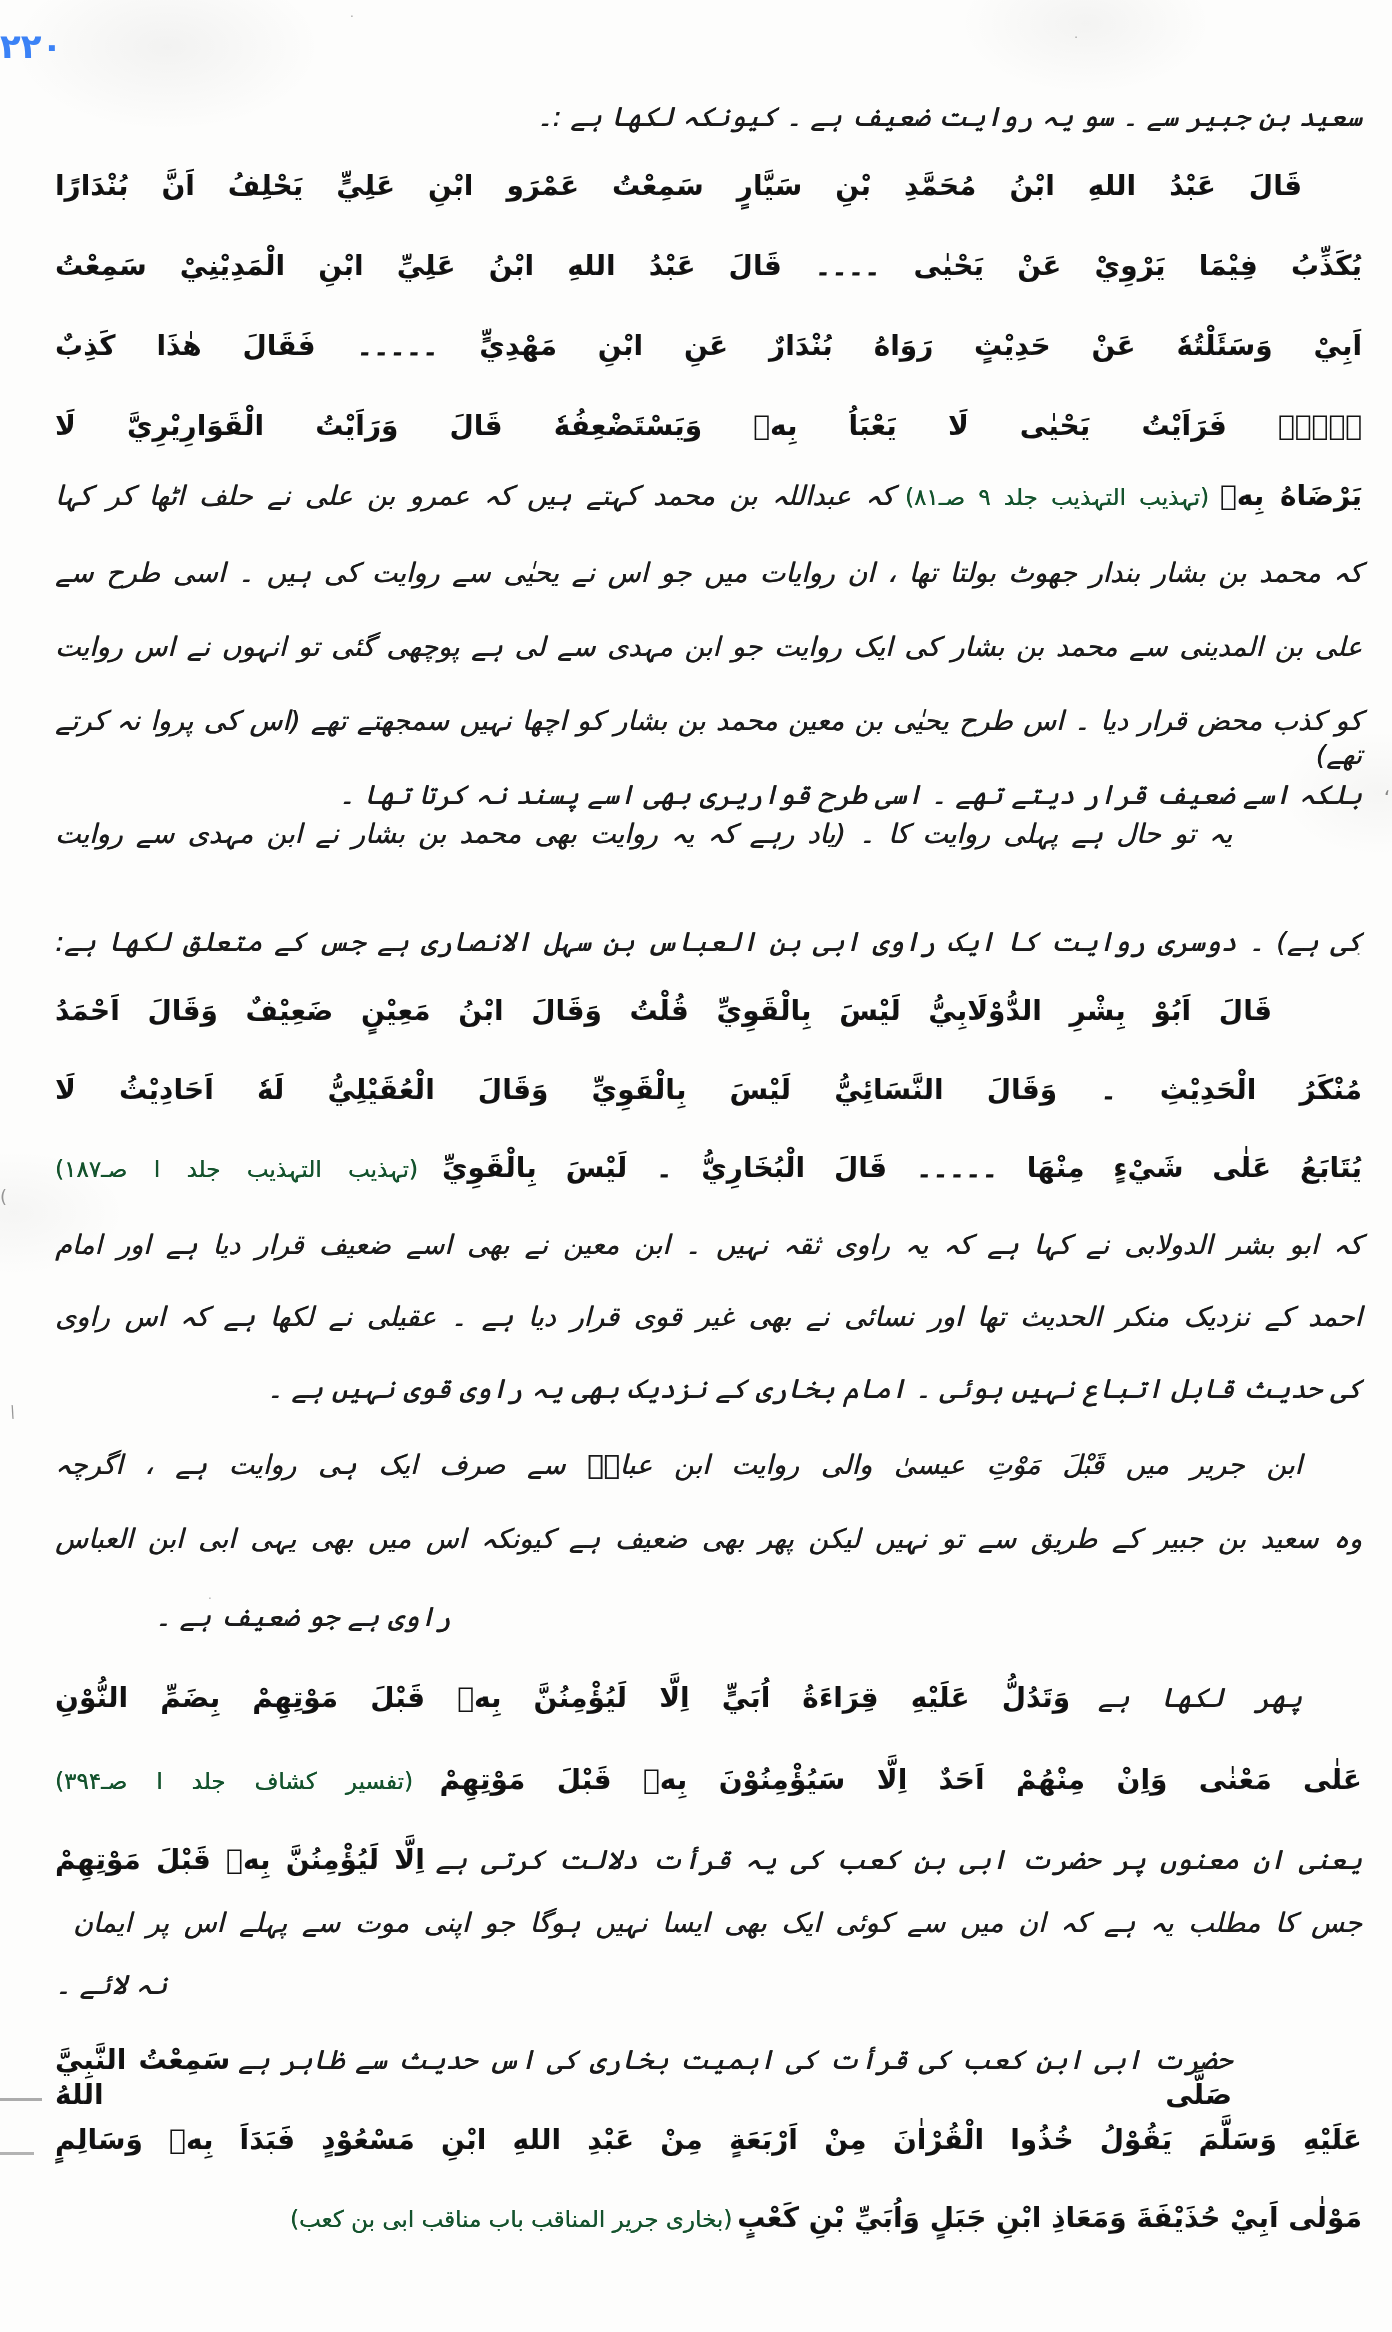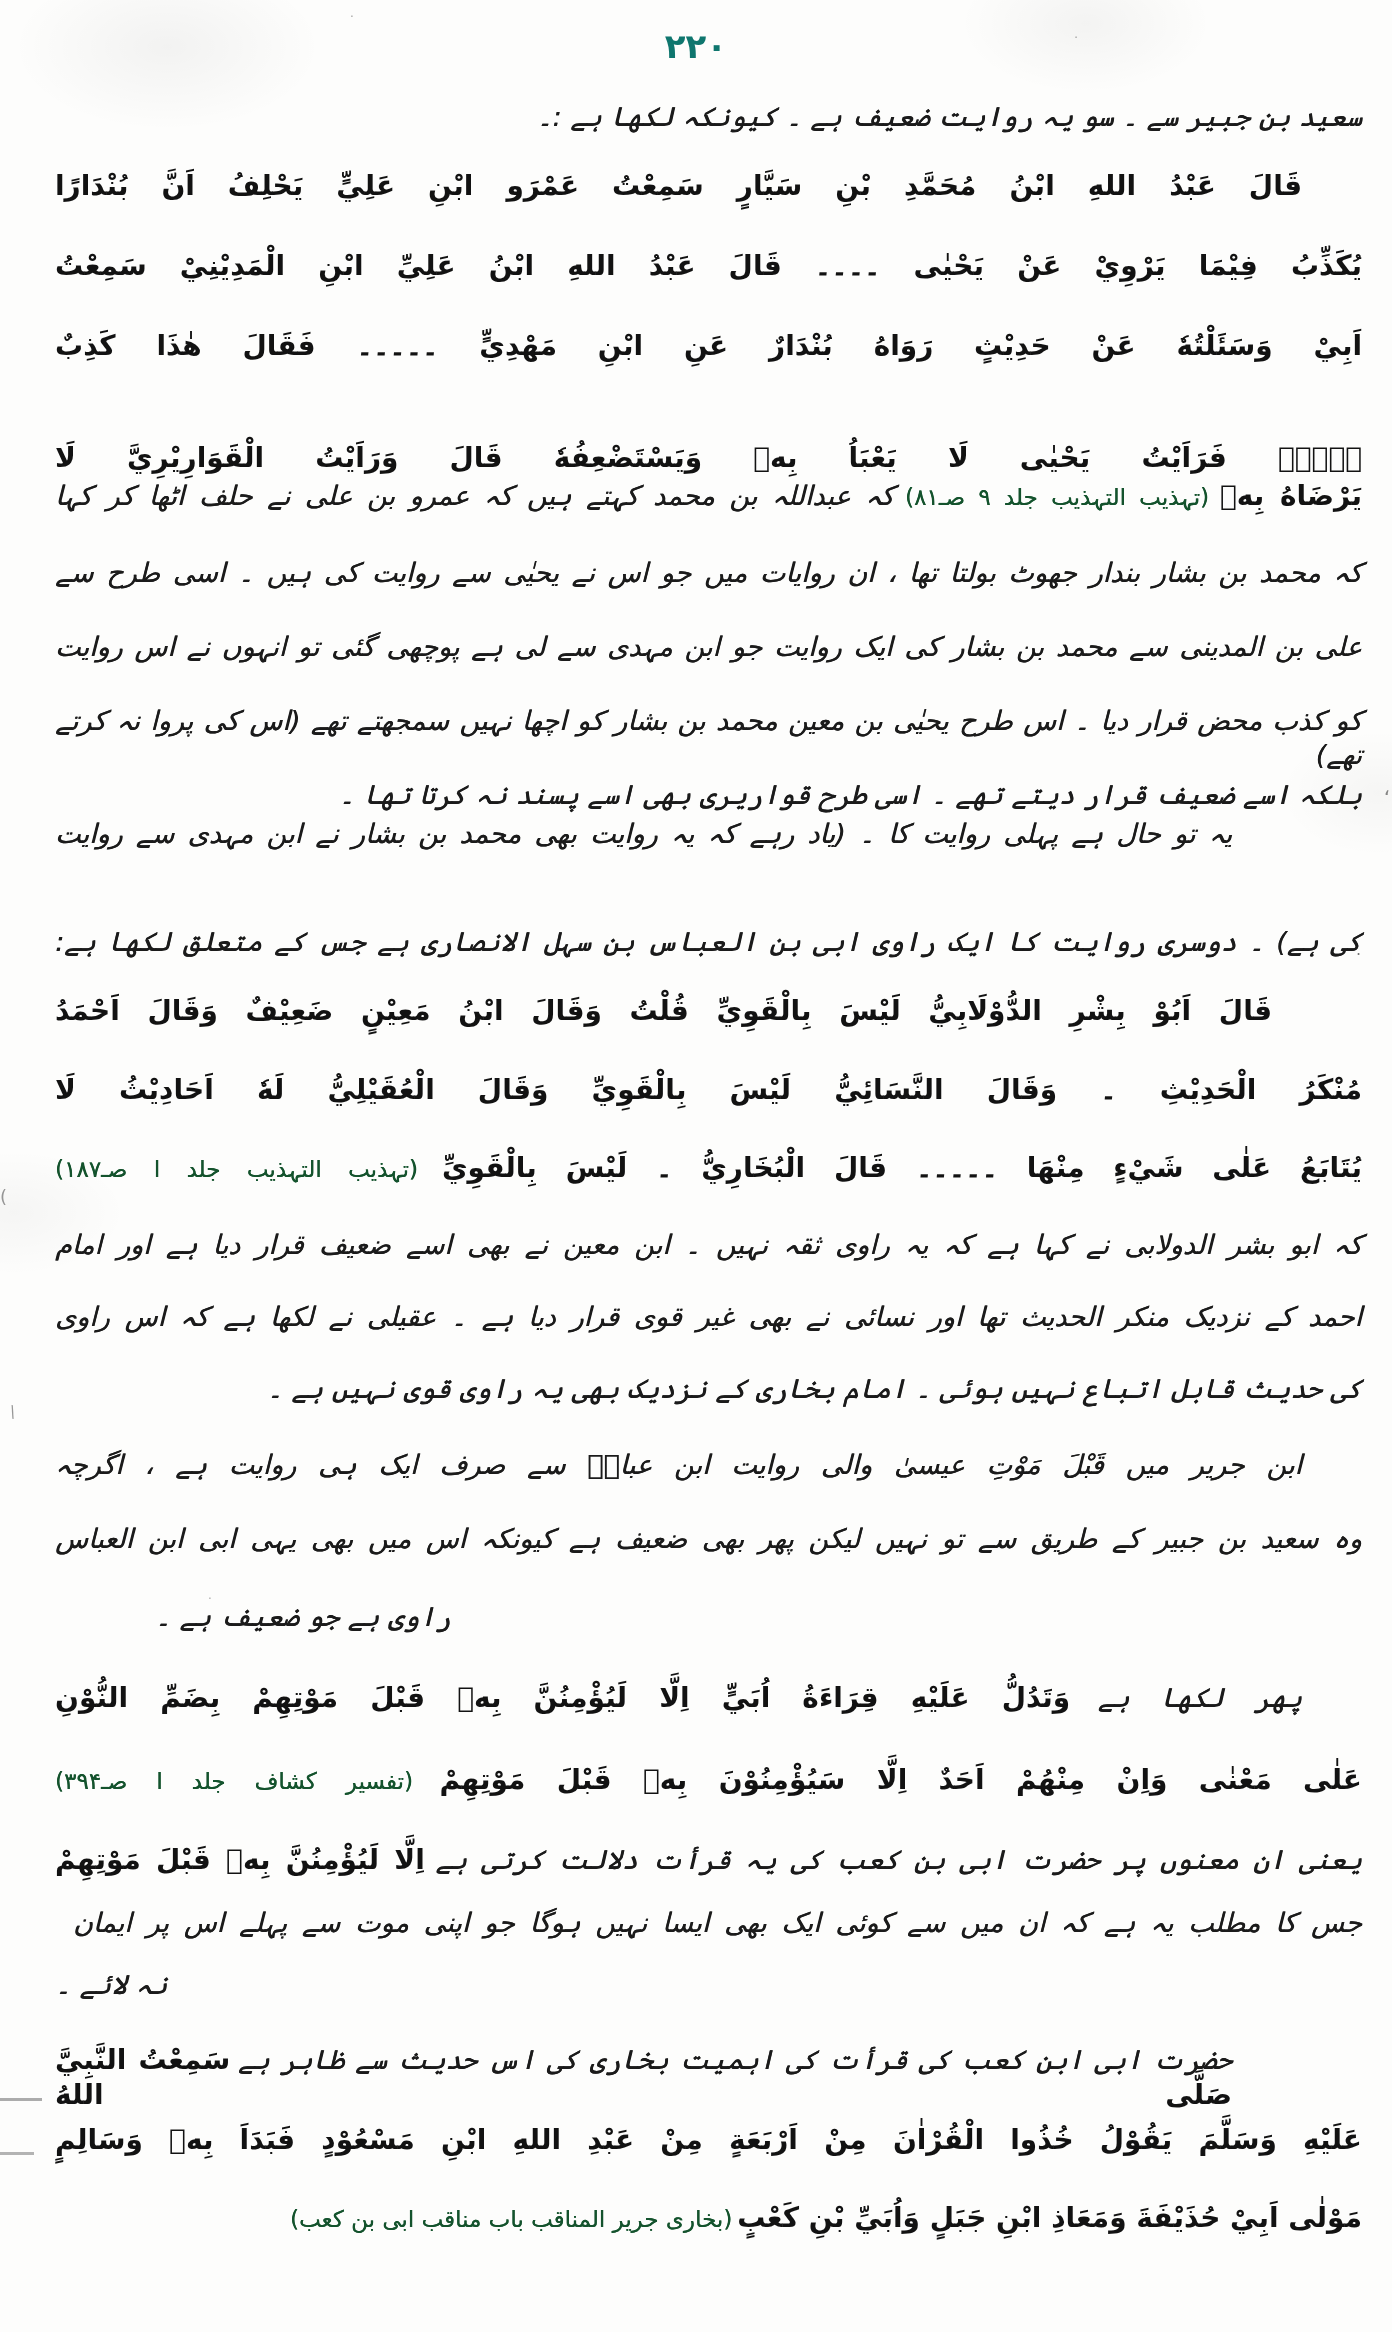--- a/index.html
+++ b/index.html
@@ -13,22 +13,22 @@
   .page::before{ 
     content:"";position:absolute;inset:0;pointer-events:none;
     background:
       radial-gradient(220px 120px at 12% 2%, rgba(0,0,0,0.045), transparent 70%),
       radial-gradient(180px 100px at 78% 1%, rgba(0,0,0,0.04), transparent 70%),
       radial-gradient(140px 90px at 99% 34%, rgba(0,0,0,0.03), transparent 70%),
       radial-gradient(160px 90px at 1% 52%, rgba(0,0,0,0.03), transparent 70%);
   }
   .pagenum{
     position:absolute;top:26px;left:0;width:100%;
-    text-align:center;direction:rtl;
-    font-size:34px;font-weight:700;color:#0f766e;
+    text-align:left;direction:rtl;
+    font-size:34px;font-weight:700;color:#3b82f6;
     letter-spacing:2px;
   }
   .line{
     position:absolute;left:55px;right:30px;
     direction:rtl;unicode-bidi:embed;
     color:#151515;line-height:1.25;white-space:normal;
   }
   .line.j{text-align:justify;text-align-last:justify;-moz-text-align-last:justify;text-justify:inter-word;}
   .line.r{text-align:right;}
   .line.l{text-align:left;}
@@ -55,21 +55,21 @@
 </head>
 <body>
 
 <div class="page">
   <div class="pagenum">۲۲۰</div>
   <div id="lines">
       <div class="line r" style="top: 100px;"><span class="seg ur">سعید بن جبیر سے ۔ سو یہ روایت ضعیف ہے ۔ کیونکہ لکھا ہے :۔</span></div>
       <div class="line j" style="top: 168px; padding-right: 60px;"><span class="seg ar">قَالَ عَبْدُ اللهِ ابْنُ مُحَمَّدِ بْنِ سَيَّارٍ سَمِعْتُ عَمْرَو ابْنِ عَلِيٍّ يَحْلِفُ اَنَّ بُنْدَارًا</span></div>
       <div class="line j" style="top: 248px;"><span class="seg ar">يُكَذِّبُ فِيْمَا يَرْوِيْ عَنْ يَحْيٰى ۔۔۔۔ قَالَ عَبْدُ اللهِ ابْنُ عَلِيِّ ابْنِ الْمَدِيْنِيْ سَمِعْتُ</span></div>
       <div class="line j" style="top: 328px;"><span class="seg ar">اَبِيْ وَسَئَلْتُهٗ عَنْ حَدِيْثٍ رَوَاهُ بُنْدَارٌ عَنِ ابْنِ مَهْدِيٍّ ۔۔۔۔۔ فَقَالَ هٰذَا كَذِبٌ</span></div>
-      <div class="line j" style="top: 408px; margin-top: 32px;"><span class="seg ar">۔۔۔۔۔ فَرَاَيْتُ يَحْيٰى لَا يَعْبَاُ بِهٖ وَيَسْتَضْعِفُهٗ قَالَ وَرَاَيْتُ الْقَوَارِيْرِيَّ لَا</span></div>
+      <div class="line j" style="top: 408px;"><span class="seg ar">۔۔۔۔۔ فَرَاَيْتُ يَحْيٰى لَا يَعْبَاُ بِهٖ وَيَسْتَضْعِفُهٗ قَالَ وَرَاَيْتُ الْقَوَارِيْرِيَّ لَا</span></div>
       <div class="line j" style="top: 478px;"><span class="seg ar">يَرْضَاهُ بِهٖ</span> <span class="seg ref">(تہذیب التہذیب جلد ۹ صـ۸۱)</span> <span class="seg ur">کہ عبداللہ بن محمد کہتے ہیں کہ عمرو بن علی نے حلف اٹھا کر کہا</span></div>
       <div class="line j" style="top: 556px;"><span class="seg ur">کہ محمد بن بشار بندار جھوٹ بولتا تھا ، ان روایات میں جو اس نے یحیٰی سے روایت کی ہیں ۔ اسی طرح سے</span></div>
       <div class="line j" style="top: 630px;"><span class="seg ur">علی بن المدینی سے محمد بن بشار کی ایک روایت جو ابن مہدی سے لی ہے پوچھی گئی تو انہوں نے اس روایت</span></div>
       <div class="line j" style="top: 704px;"><span class="seg ur">کو کذب محض قرار دیا ۔ اس طرح یحیٰی بن معین محمد بن بشار کو اچھا نہیں سمجھتے تھے (اس کی پروا نہ کرتے تھے)</span></div>
       <div class="line r" style="top: 778px;"><span class="seg ur">بلکہ اسے ضعیف قرار دیتے تھے ۔ اسی طرح قواریری بھی اسے پسند نہ کرتا تھا ۔</span></div>
       <div class="line j" style="top: 817px; padding-right: 130px;"><span class="seg ur">یہ تو حال ہے پہلی روایت کا ۔ (یاد رہے کہ یہ روایت بھی محمد بن بشار نے ابن مہدی سے روایت</span></div>
       <div class="line j" style="top: 925px;"><span class="seg ur">کی ہے) ۔ دوسری روایت کا ایک راوی ابی بن العباس بن سہل الانصاری ہے جس کے متعلق لکھا ہے:</span></div>
       <div class="line j" style="top: 993px; padding-right: 90px;"><span class="seg ar">قَالَ اَبُوْ بِشْرِ الدُّوْلَابِيُّ لَيْسَ بِالْقَوِيِّ قُلْتُ وَقَالَ ابْنُ مَعِيْنٍ ضَعِيْفٌ وَقَالَ اَحْمَدُ</span></div>
       <div class="line j" style="top: 1072px;"><span class="seg ar">مُنْكَرُ الْحَدِيْثِ ۔ وَقَالَ النَّسَائِيُّ لَيْسَ بِالْقَوِيِّ وَقَالَ الْعُقَيْلِيُّ لَهٗ اَحَادِيْثُ لَا</span></div>
       <div class="line j" style="top: 1150px;"><span class="seg ar">يُتَابَعُ عَلٰى شَيْءٍ مِنْهَا ۔۔۔۔۔ قَالَ الْبُخَارِيُّ ۔ لَيْسَ بِالْقَوِيِّ</span> <span class="seg ref">(تہذیب التہذیب جلد ا صـ۱۸۷)</span></div>

